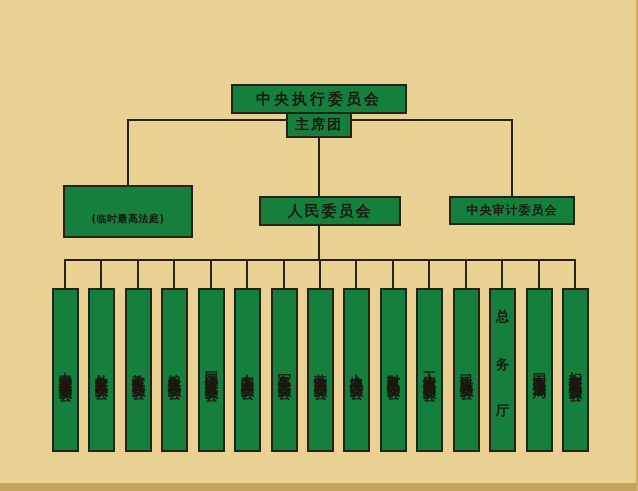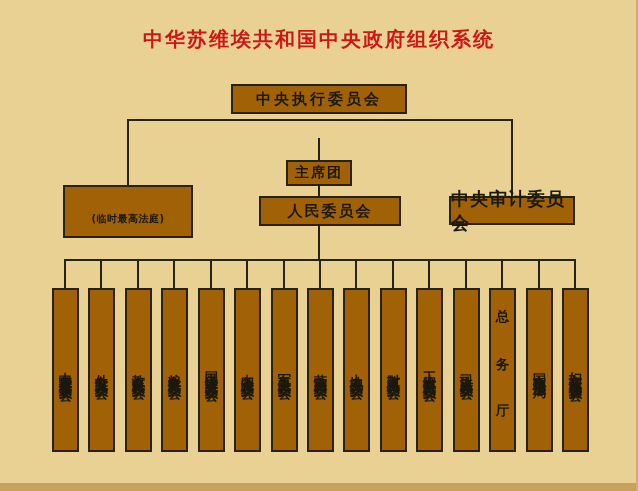--- a/index.html
+++ b/index.html
@@ -23,47 +23,48 @@
     text-align: center;
     color: #ce1616;
     font-size: 20px;
     font-weight: bold;
     letter-spacing: 2px;
   }
   .box {
     position: absolute;
     box-sizing: border-box;
     border: 2px solid #26221a;
-    background: #a16207;
+    background: #15803d;
     display: flex;
     align-items: center;
     justify-content: center;
     font-weight: bold;
     color: #1b180f;
     z-index: 2;
+    text-align: center;
   }
   .line {
     position: absolute;
     background: #26221a;
     z-index: 1;
   }
   
   #node-cec { left: 231px; top: 84px; width: 176px; height: 30px; font-size: 15px; letter-spacing: 3px; }
-  #node-presidium { left: 286px; top: 112px; width: 66px; height: 26px; font-size: 14px; letter-spacing: 2px; margin-top: 48px; }
+  #node-presidium { left: 286px; top: 112px; width: 66px; height: 26px; font-size: 14px; letter-spacing: 2px; }
   
   #h-branch { left: 127px; top: 119px; width: 386px; height: 2px; }
   #v-left   { left: 127px; top: 119px; width: 2px; height: 66px; }
   #v-right  { left: 511px; top: 119px; width: 2px; height: 77px; }
   #v-mid1   { left: 318px; top: 138px; width: 2px; height: 58px; }
   
   #node-court { left: 63px; top: 185px; width: 130px; height: 53px; flex-direction: column; line-height: 1.45; }
   #node-court .main { font-size: 15px; letter-spacing: 2px; }
   #node-court .sub  { font-size: 10px; letter-spacing: 0.5px; margin-top: 16px; }
   #node-people { left: 259px; top: 196px; width: 142px; height: 30px; font-size: 15px; letter-spacing: 2px; }
-  #node-audit  { left: 449px; top: 196px; width: 126px; height: 29px; font-size: 18px; letter-spacing: 1px; }
+  #node-audit  { left: 449px; top: 196px; width: 126px; height: 29px; font-size: 12px; letter-spacing: 1px; }
   
   #v-mid2 { left: 318px; top: 226px; width: 2px; height: 33px; }
   #h-dist { left: 64px;  top: 259px; width: 512px; height: 2px; }
   .drop   { top: 259px; height: 29px; width: 2px; }
   
   .dept {
     top: 288px;
     width: 27px;
     height: 164px;
     writing-mode: vertical-rl;
@@ -75,21 +76,20 @@
   .dept.spread { letter-spacing: 48px; }
   
   #edge-bottom { position: absolute; left: 0; right: 0; bottom: 0; height: 8px; background: #c5a35f; z-index: 3; }
   #edge-right  { position: absolute; top: 0; right: 0; bottom: 0; width: 2px; background: #cfae69; z-index: 3; }
 </style>
 </head>
 <body>
 
 <div id="stage">
 
-  <div id="chart-title">中华苏维埃共和国中央政府组织系统</div>
 
   <div class="box" id="node-cec">
     <span>中央执行委员会</span>
   </div>
   <div class="box" id="node-presidium">
     <span>主席团</span>
   </div>
 
   <div class="line" id="h-branch"></div>
   <div class="line" id="v-left"></div>

